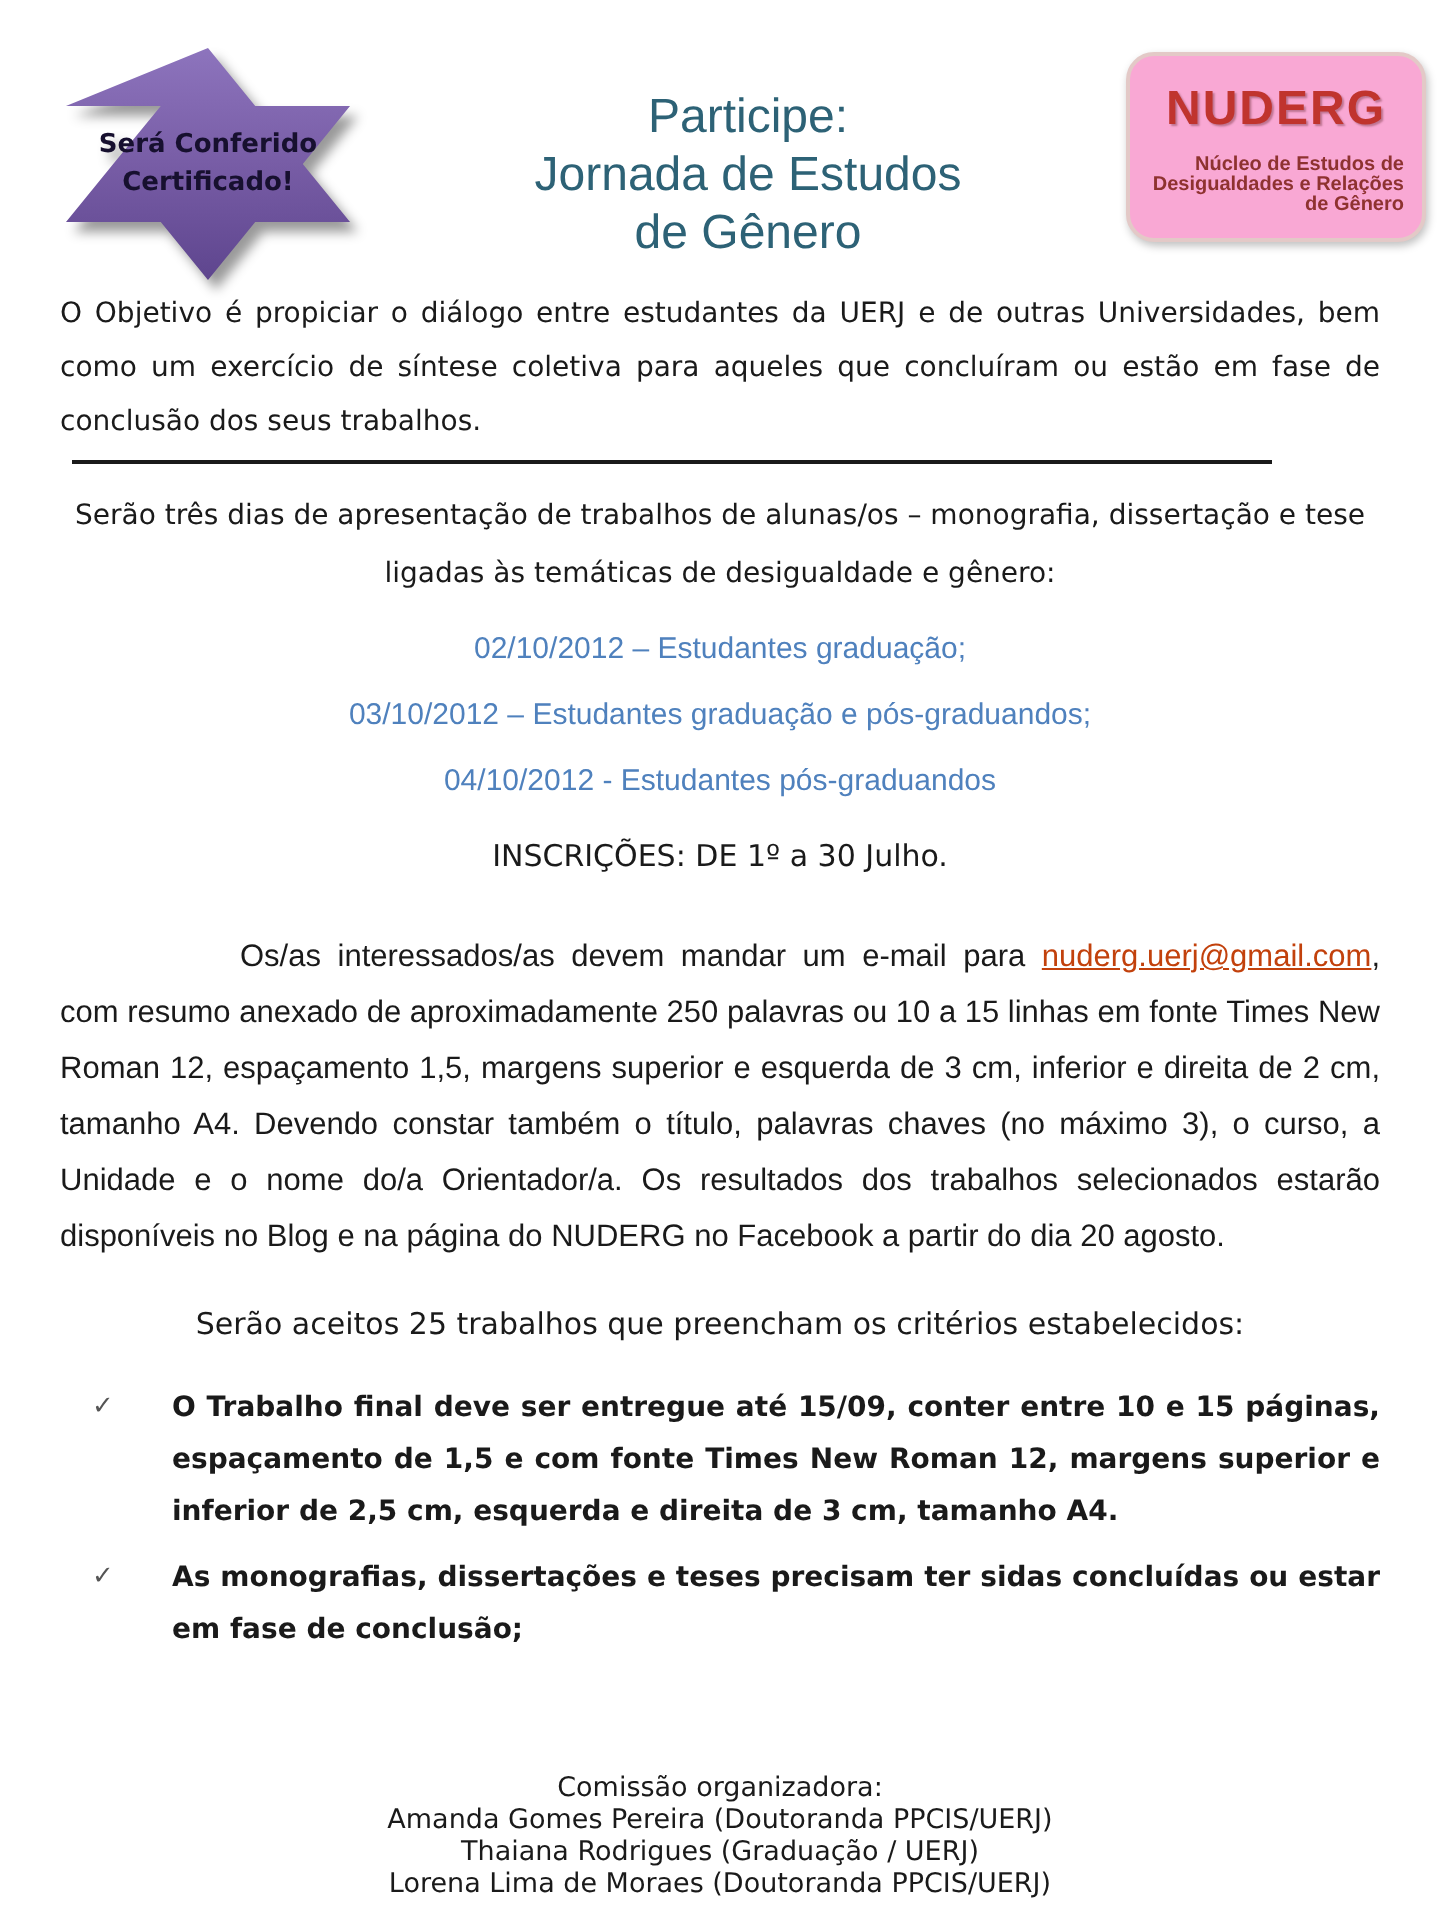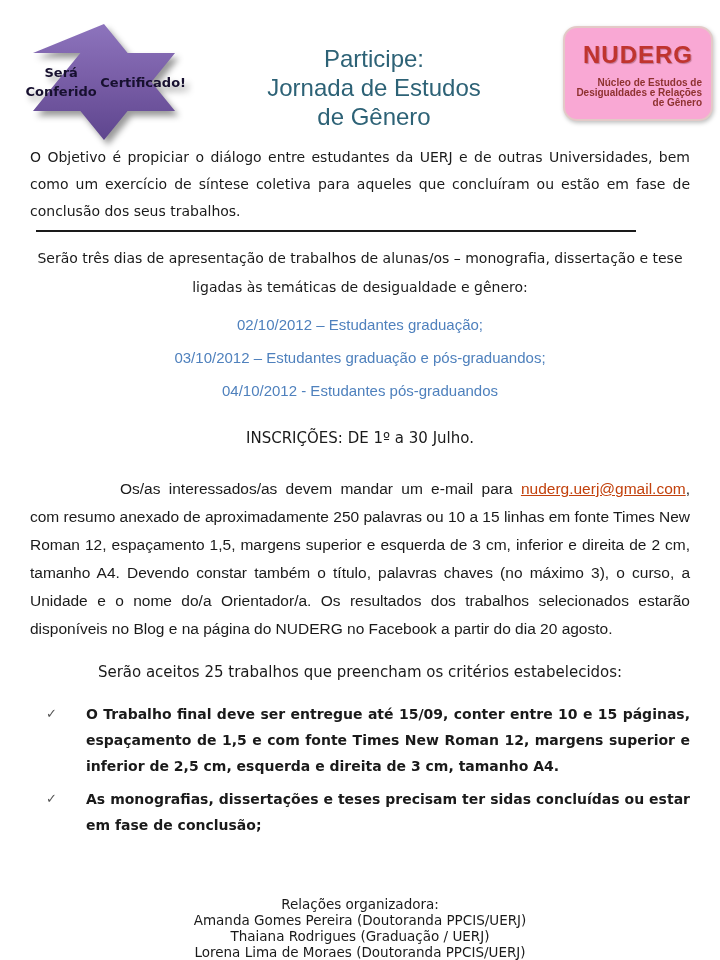--- a/index.html
+++ b/index.html
@@ -21,21 +21,21 @@
     width:164px; height:116px;
     filter:drop-shadow(4px 5px 3px rgba(0,0,0,0.40));
   }
   .star-shape {
     position:absolute; inset:0;
     background:linear-gradient(180deg,#8d74bd 0%,#7a5fa8 45%,#5e458e 100%);
     clip-path:polygon(50% 0%,64.4% 25%,93.3% 25%,78.9% 50%,93.3% 75%,64.4% 75%,50% 100%,35.6% 75%,6.7% 75%,21.1% 50%,35.6% 25%,6.7% 25%);
   }
   .star-text {
     position:absolute; inset:0;
-    display:flex; flex-direction:row; align-items:center; justify-content:center;
+    display:flex; flex-direction:column; align-items:center; justify-content:center;
     font-size:13px; font-weight:bold; line-height:19px;
     color:#17102f; text-align:center;
   }
   .doc-title {
     position:absolute; left:228px; top:44px; width:292px;
     text-align:center;
     color:#2d6276;
     font-family:"Liberation Sans", sans-serif;
     font-size:24px; line-height:29px;
   }
@@ -76,21 +76,21 @@
     text-align:center; font-size:14px; line-height:29px;
   }
   .date-line {
     margin-top:12px;
     text-align:center;
     font-family:"Liberation Sans", sans-serif;
     font-size:15px; line-height:21px;
     color:#4f81bd;
   }
   .inscriptions {
-    margin-top:26px;
+    margin-top:16px;
     text-align:center; font-size:15px; line-height:22px;
   }
   .email-para {
     margin-top:26px;
     font-family:"Liberation Sans", sans-serif;
     font-size:15.5px; line-height:28px;
     text-align:justify; text-indent:90px;
   }
   .email-link {
     color:#c2410c; text-decoration:underline; cursor:pointer;
@@ -169,20 +169,20 @@
         <span class="check-glyph">✓</span>
         <span class="item-text">O Trabalho final deve ser entregue até 15/09, conter entre 10 e 15 páginas, espaçamento de 1,5 e com fonte Times New Roman 12, margens superior e inferior de 2,5 cm, esquerda e direita de 3 cm, tamanho A4.</span>
       </div>
       <div class="criteria-item">
         <span class="check-glyph">✓</span>
         <span class="item-text">As monografias, dissertações e teses precisam ter sidas concluídas ou estar em fase de conclusão;</span>
       </div>
     </div>
 
     <div class="footer">
-      <div>Relações organizadora:</div>
+      <div>Comissão organizadora:</div>
       <div>Amanda Gomes Pereira (Doutoranda PPCIS/UERJ)</div>
       <div>Thaiana Rodrigues (Graduação  / UERJ)</div>
       <div>Lorena Lima de Moraes (Doutoranda PPCIS/UERJ)</div>
     </div>
 
   </div>
 </div>
 
 </body></html>

